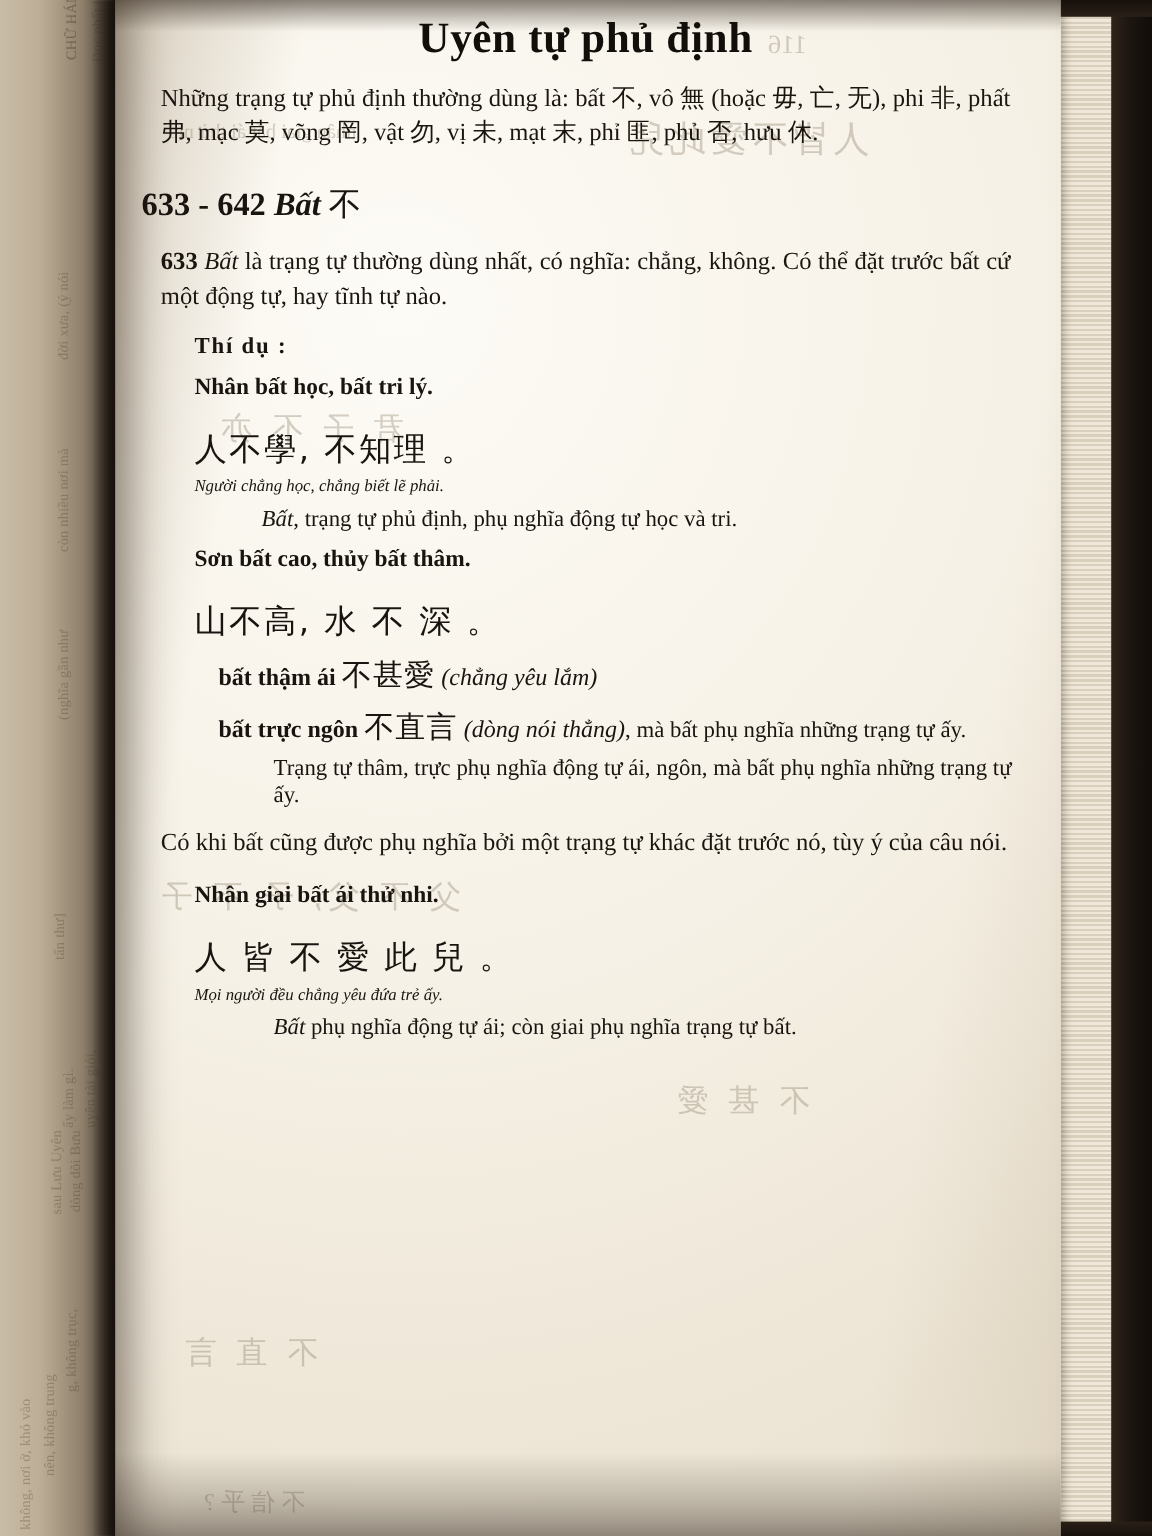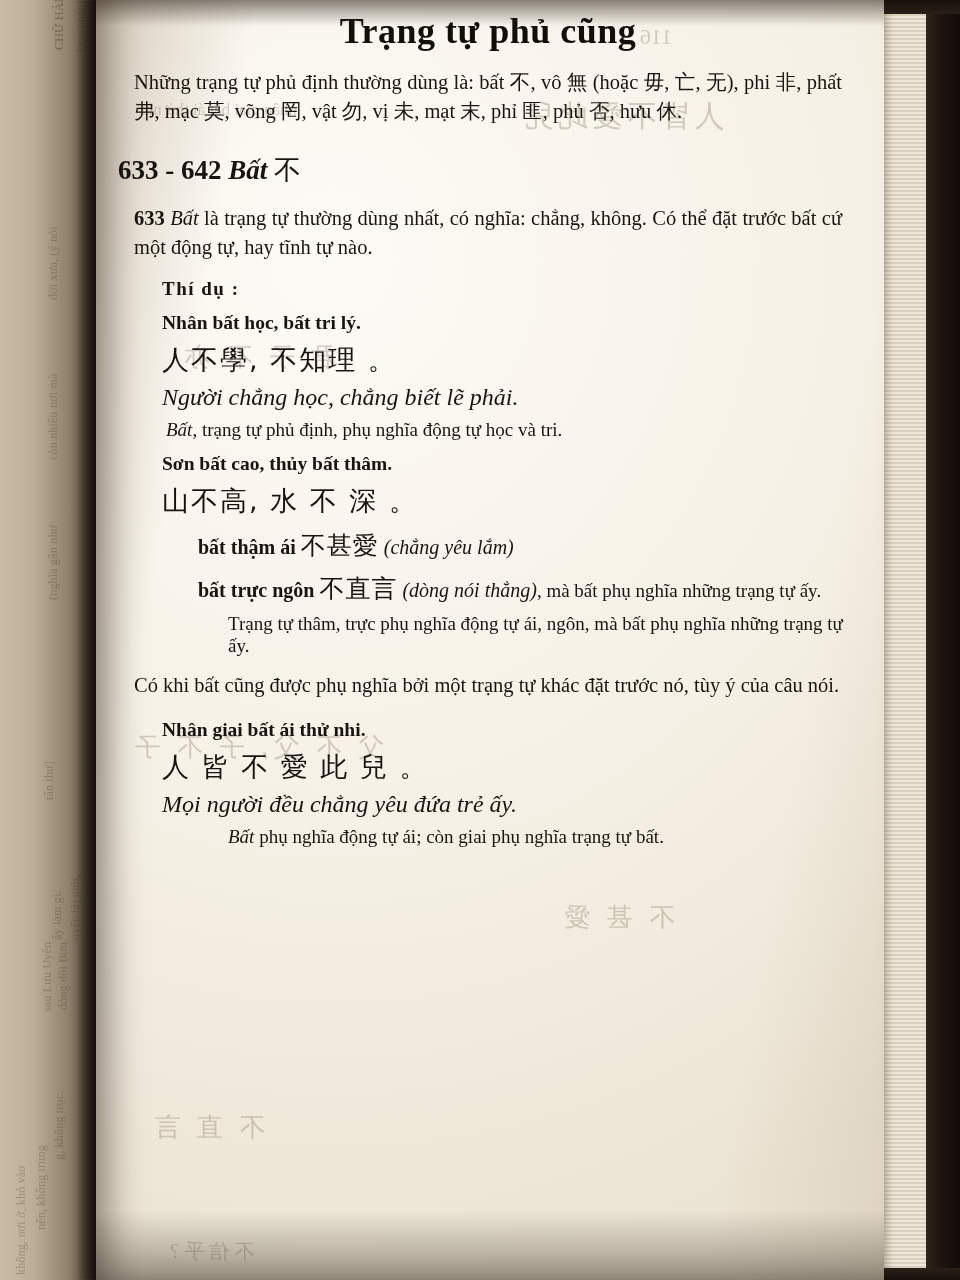--- a/index.html
+++ b/index.html
@@ -156,43 +156,43 @@
     letter-spacing: 1.5px;
   }
   .example-vn {
     margin-left: 44px;
     margin-top: 12px;
     font-size: 19.5px;
     font-weight: bold;
   }
   .example-han {
     margin-left: 44px;
-    margin-top: 8px;
+    margin-top: 22px;
     font-size: 27px;
     font-family: "DejaVu Sans", sans-serif;
     letter-spacing: 2px;
   }
   .example-trans {
     margin-left: 44px;
     margin-top: 6px;
-    font-size: 24px;
+    font-size: 14px;
     font-style: italic;
   }
   .example-note {
-    margin-left: 48px;
+    margin-left: 100px;
     margin-top: 8px;
     font-size: 19px;
   }
   .inline-han {
     font-family: "DejaVu Sans", sans-serif;
     font-size: 25px;
     letter-spacing: 1px;
   }
   .sub-item {
-    margin-left: 80px;
+    margin-left: 64px;
     margin-top: 10px;
     font-size: 20px;
   }
   .sub-item .lbl { font-weight: bold; }
   .note-indent {
     margin-left: 110px;
     margin-top: 8px;
     font-size: 19px;
   }
 </style>
@@ -229,21 +229,21 @@
   <div class="bleed bleed-cjk" style="left:560px; top:900px; font-size:26px;">不 甚 愛</div>
   <div class="bleed bleed-cjk" style="left:150px; top:1110px; font-size:26px;">不 直 言</div>
   <div class="bleed" style="left:170px; top:1238px; font-size:20px;">不 信 乎 ?</div>
 
   <div class="page-sheen"></div>
   <div class="top-shadow"></div>
   <div class="bottom-shadow"></div>
 
   <div class="content">
 
-    <div class="chapter-title">Trạng tự phủ cũng</div>
+    <div class="chapter-title">Uyên tự phủ định</div>
 
     <p class="body intro">Những trạng tự phủ định thường dùng là: bất 不, vô 無 (hoặc 毋, 亡, 无), phi 非, phất 弗, mạc 莫, võng 罔, vật 勿, vị 未, mạt 末, phỉ 匪, phủ 否, hưu 休.</p>
 
     <div class="sec-head">
       <span>633 - 642</span>
       <span class="ital">Bất</span>
       <span class="cjk">不</span>
     </div>
 
     <p class="body para">

